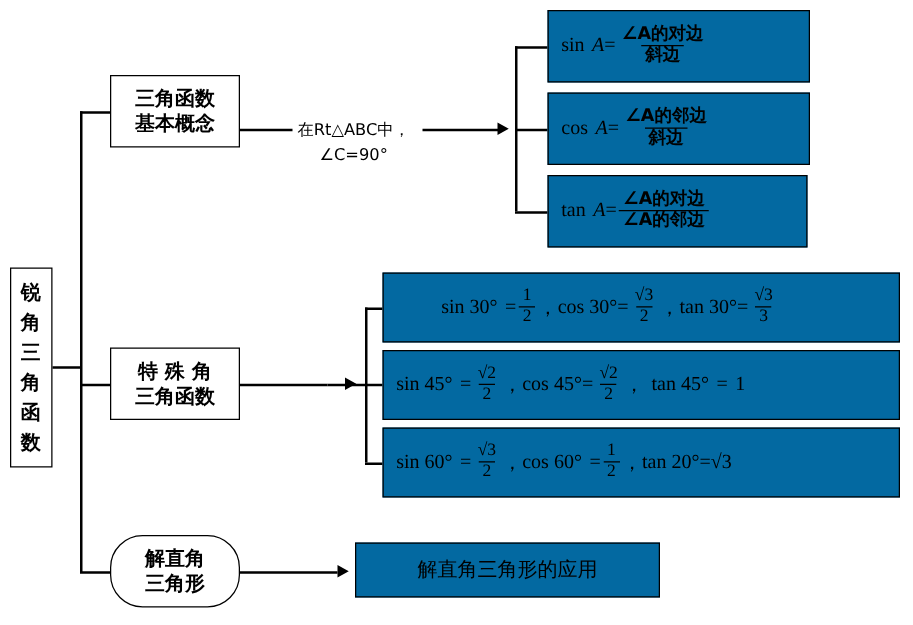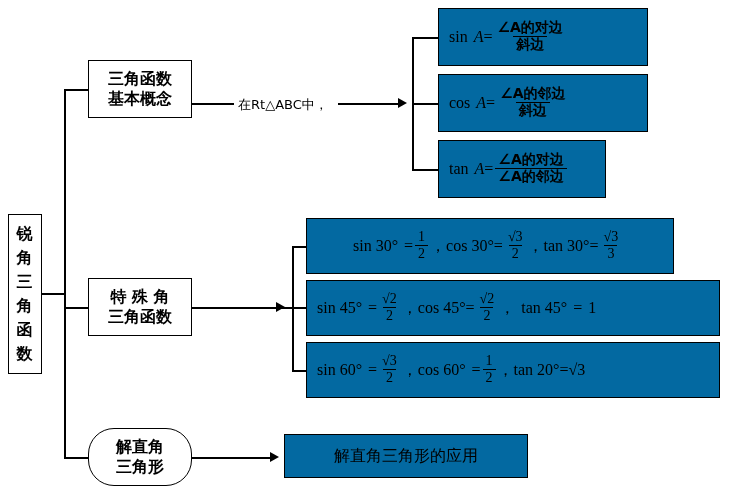--- a/index.html
+++ b/index.html
@@ -67,24 +67,24 @@
   #b-concept { left: 88px; top: 60px; width: 104px; height: 58px; font-size: 16px; }
   #b-special { left: 88px; top: 278px; width: 104px; height: 58px; font-size: 16px; }
   #b-solve   { left: 88px; top: 428px; width: 104px; height: 58px; font-size: 16px; border-radius: 26px; }
 
   
   .fbox { position: absolute; border: 1.5px solid #000; background: #0369a1; box-sizing: border-box;
           display: flex; align-items: center; justify-content: flex-start; padding: 0 10px;
           font-size: 16px; }
   #f-sin { left: 438px; top: 8px;  width: 210px; height: 58px; }
   #f-cos { left: 438px; top: 74px; width: 210px; height: 58px; }
-  #f-tan { left: 438px; top: 140px;width: 168px; height: 58px; }
-
-  
-  #g-30 { left: 306px; top: 218px; width: 368px; height: 56px; padding-left: 46px; }
+  #f-tan { left: 438px; top: 140px;width: 208px; height: 58px; }
+
+  
+  #g-30 { left: 306px; top: 218px; width: 414px; height: 56px; padding-left: 46px; }
   #g-45 { left: 306px; top: 280px; width: 414px; height: 56px; }
   #g-60 { left: 306px; top: 342px; width: 414px; height: 56px; }
 
   
   #f-app { left: 284px; top: 434px; width: 244px; height: 44px;
            justify-content: center; font-family: "DejaVu Sans", sans-serif;
            font-weight: 400; font-size: 16px; }
 
   
   .frac {
@@ -132,20 +132,21 @@
     <span>特 殊 角</span>
     <span>三角函数</span>
   </div>
   <div class="box cn" id="b-solve">
     <span>解直角</span>
     <span>三角形</span>
   </div>
 
   <div class="label" style="left:238px; top:72px; text-align:center;margin-top:23px;">
     <div>在Rt△ABC中，</div>
+    <div>∠C=90°</div>
   </div>
 
   <div class="hline" style="left:192px; top:103px; width:42px;"></div>
   <div class="hline" style="left:338px; top:103px; width:62px;"></div>
   <div class="arrow" style="left:398px; top:98px;"></div>
   <div class="vline" style="left:412px; top:37px; height:132px;"></div>
   <div class="hline" style="left:412px; top:37px; width:26px;"></div>
   <div class="hline" style="left:412px; top:103px; width:26px;"></div>
   <div class="hline" style="left:412px; top:169px; width:26px;"></div>
 

